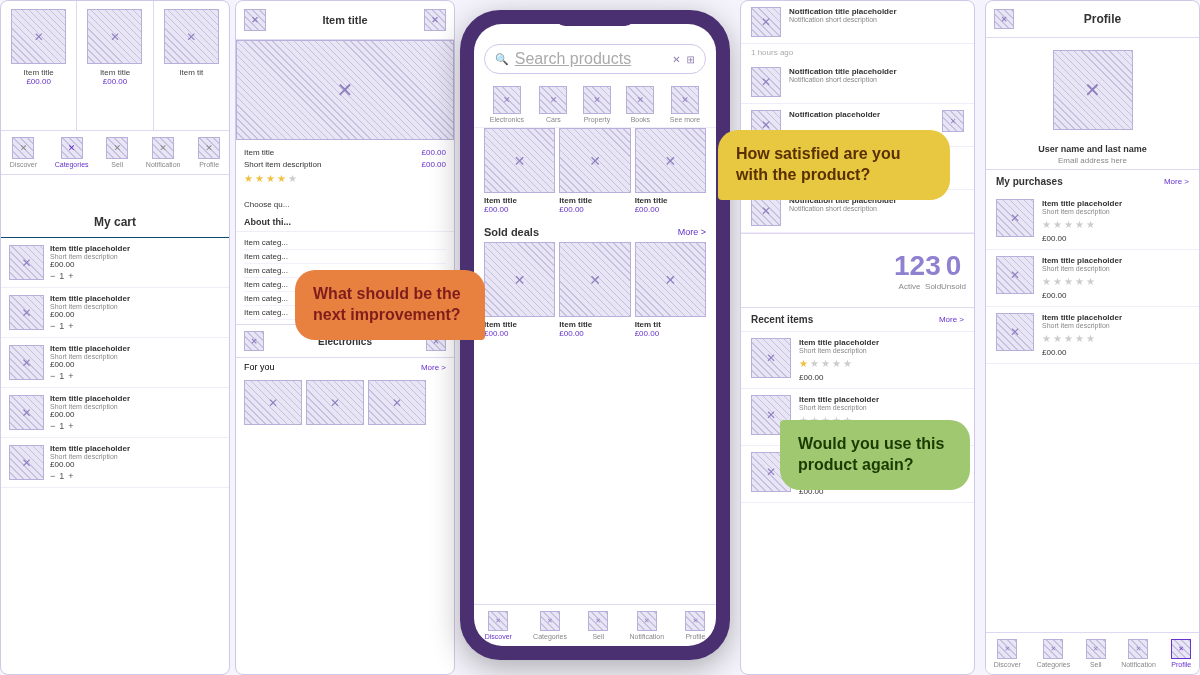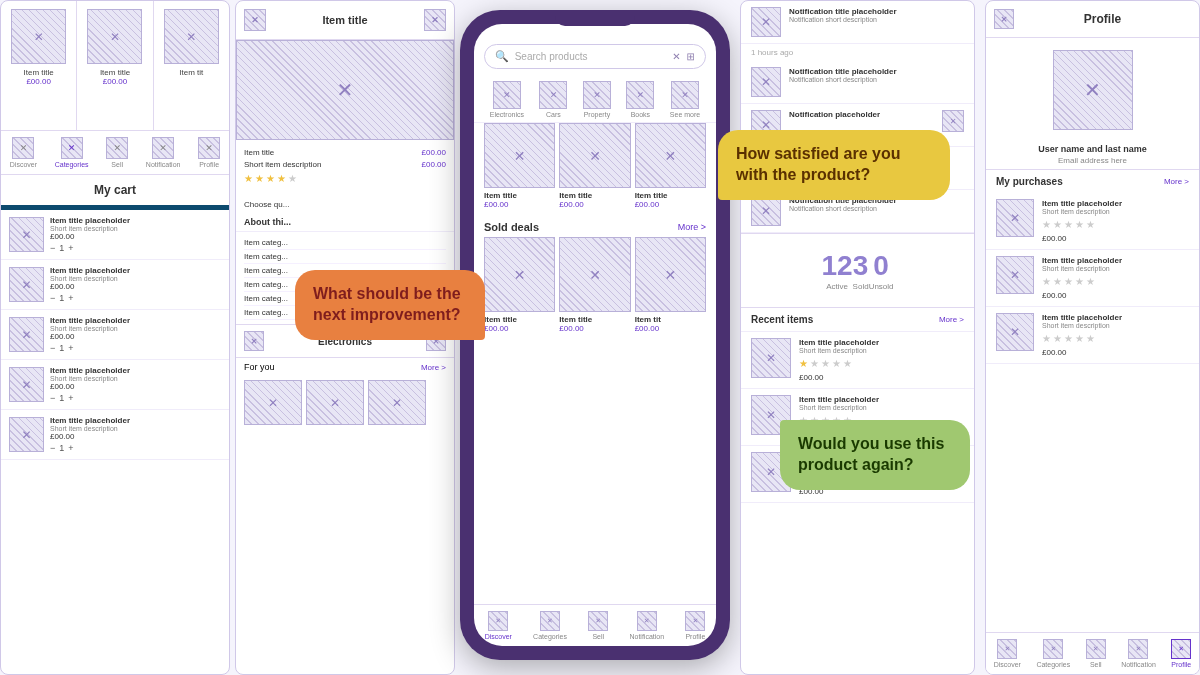--- a/index.html
+++ b/index.html
@@ -75,21 +75,22 @@
     }
     .nav-icon-item.active { color: #6633cc; }
 
     
     .cart-title {
       text-align: center;
       font-size: 12px;
       font-weight: bold;
       color: #333;
       padding: 8px;
-      border-bottom: 5px solid #0c4a6e;
+      border-bottom: 1px solid #0c4a6e;
+      margin-top: 32px;
     }
 
     .cart-item {
       display: flex;
       align-items: center;
       padding: 6px 8px;
       border-bottom: 1px solid #f0ecfa;
     }
     .cart-item-img {
       width: 35px; height: 35px;
@@ -302,21 +303,21 @@
     .phone-search {
       display: flex;
       align-items: center;
       margin: 20px 10px 8px;
       border: 1.5px solid #d0c8e8;
       border-radius: 20px;
       padding: 5px 10px;
       gap: 6px;
     }
     .search-icon-sm { font-size: 11px; color: #9080b0; }
-    .search-text { font-size: 10px; color: #aaa; flex: 1; }
+    .search-text { font-size: 16px; color: #aaa; flex: 1; text-decoration: underline; }
     .search-x { font-size: 10px; color: #9080b0; }
     .search-grid { font-size: 10px; color: #9080b0; }
 
     
     .phone-cats {
       display: flex;
       justify-content: space-around;
       padding: 4px 8px;
       border-bottom: 1px solid #f0ecfa;
     }
@@ -431,21 +432,21 @@
 
     .time-label {
       font-size: 8px;
       color: #aaa;
       padding: 4px 10px;
     }
 
     
     .stats-row {
       display: flex;
-      justify-content: center;
+      justify-content: flex-end;
       padding: 16px 8px;
       border-bottom: 1px solid #e0d8f0;
       border-top: 1px solid #e0d8f0;
     }
     .stat-item {
       display: flex;
       flex-direction: column;
       align-items: center;
     }
     .stat-num {

